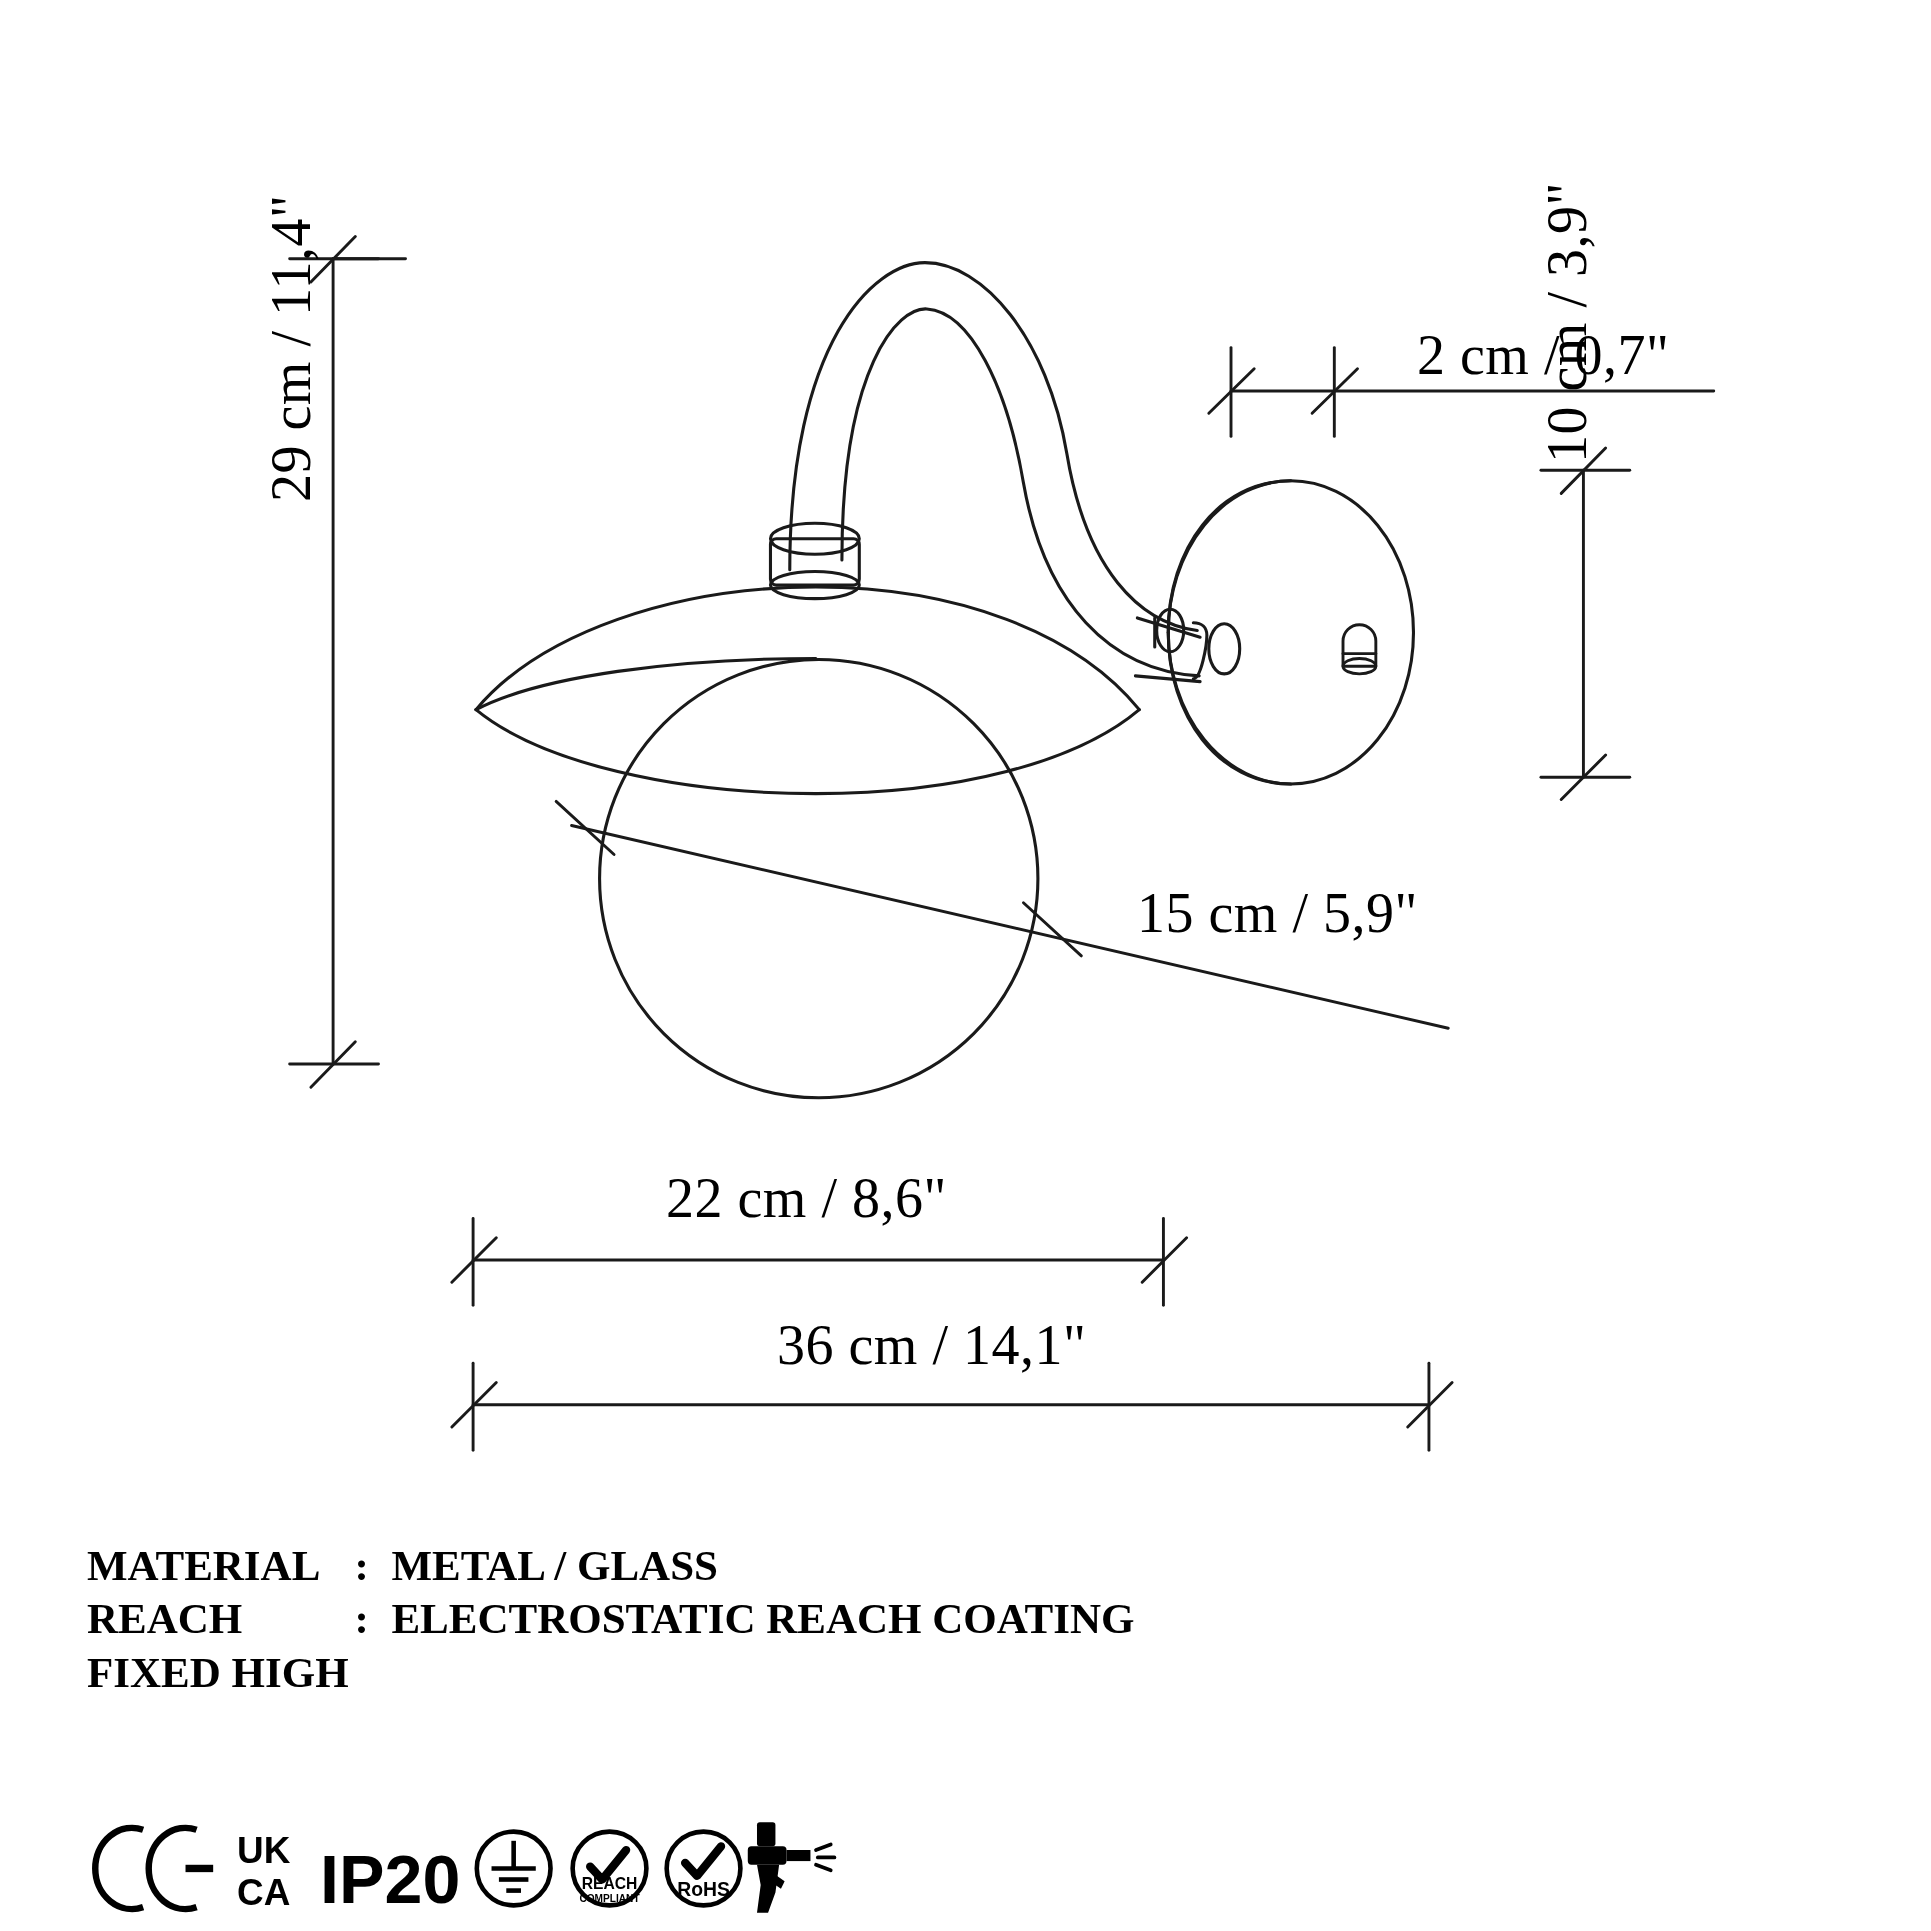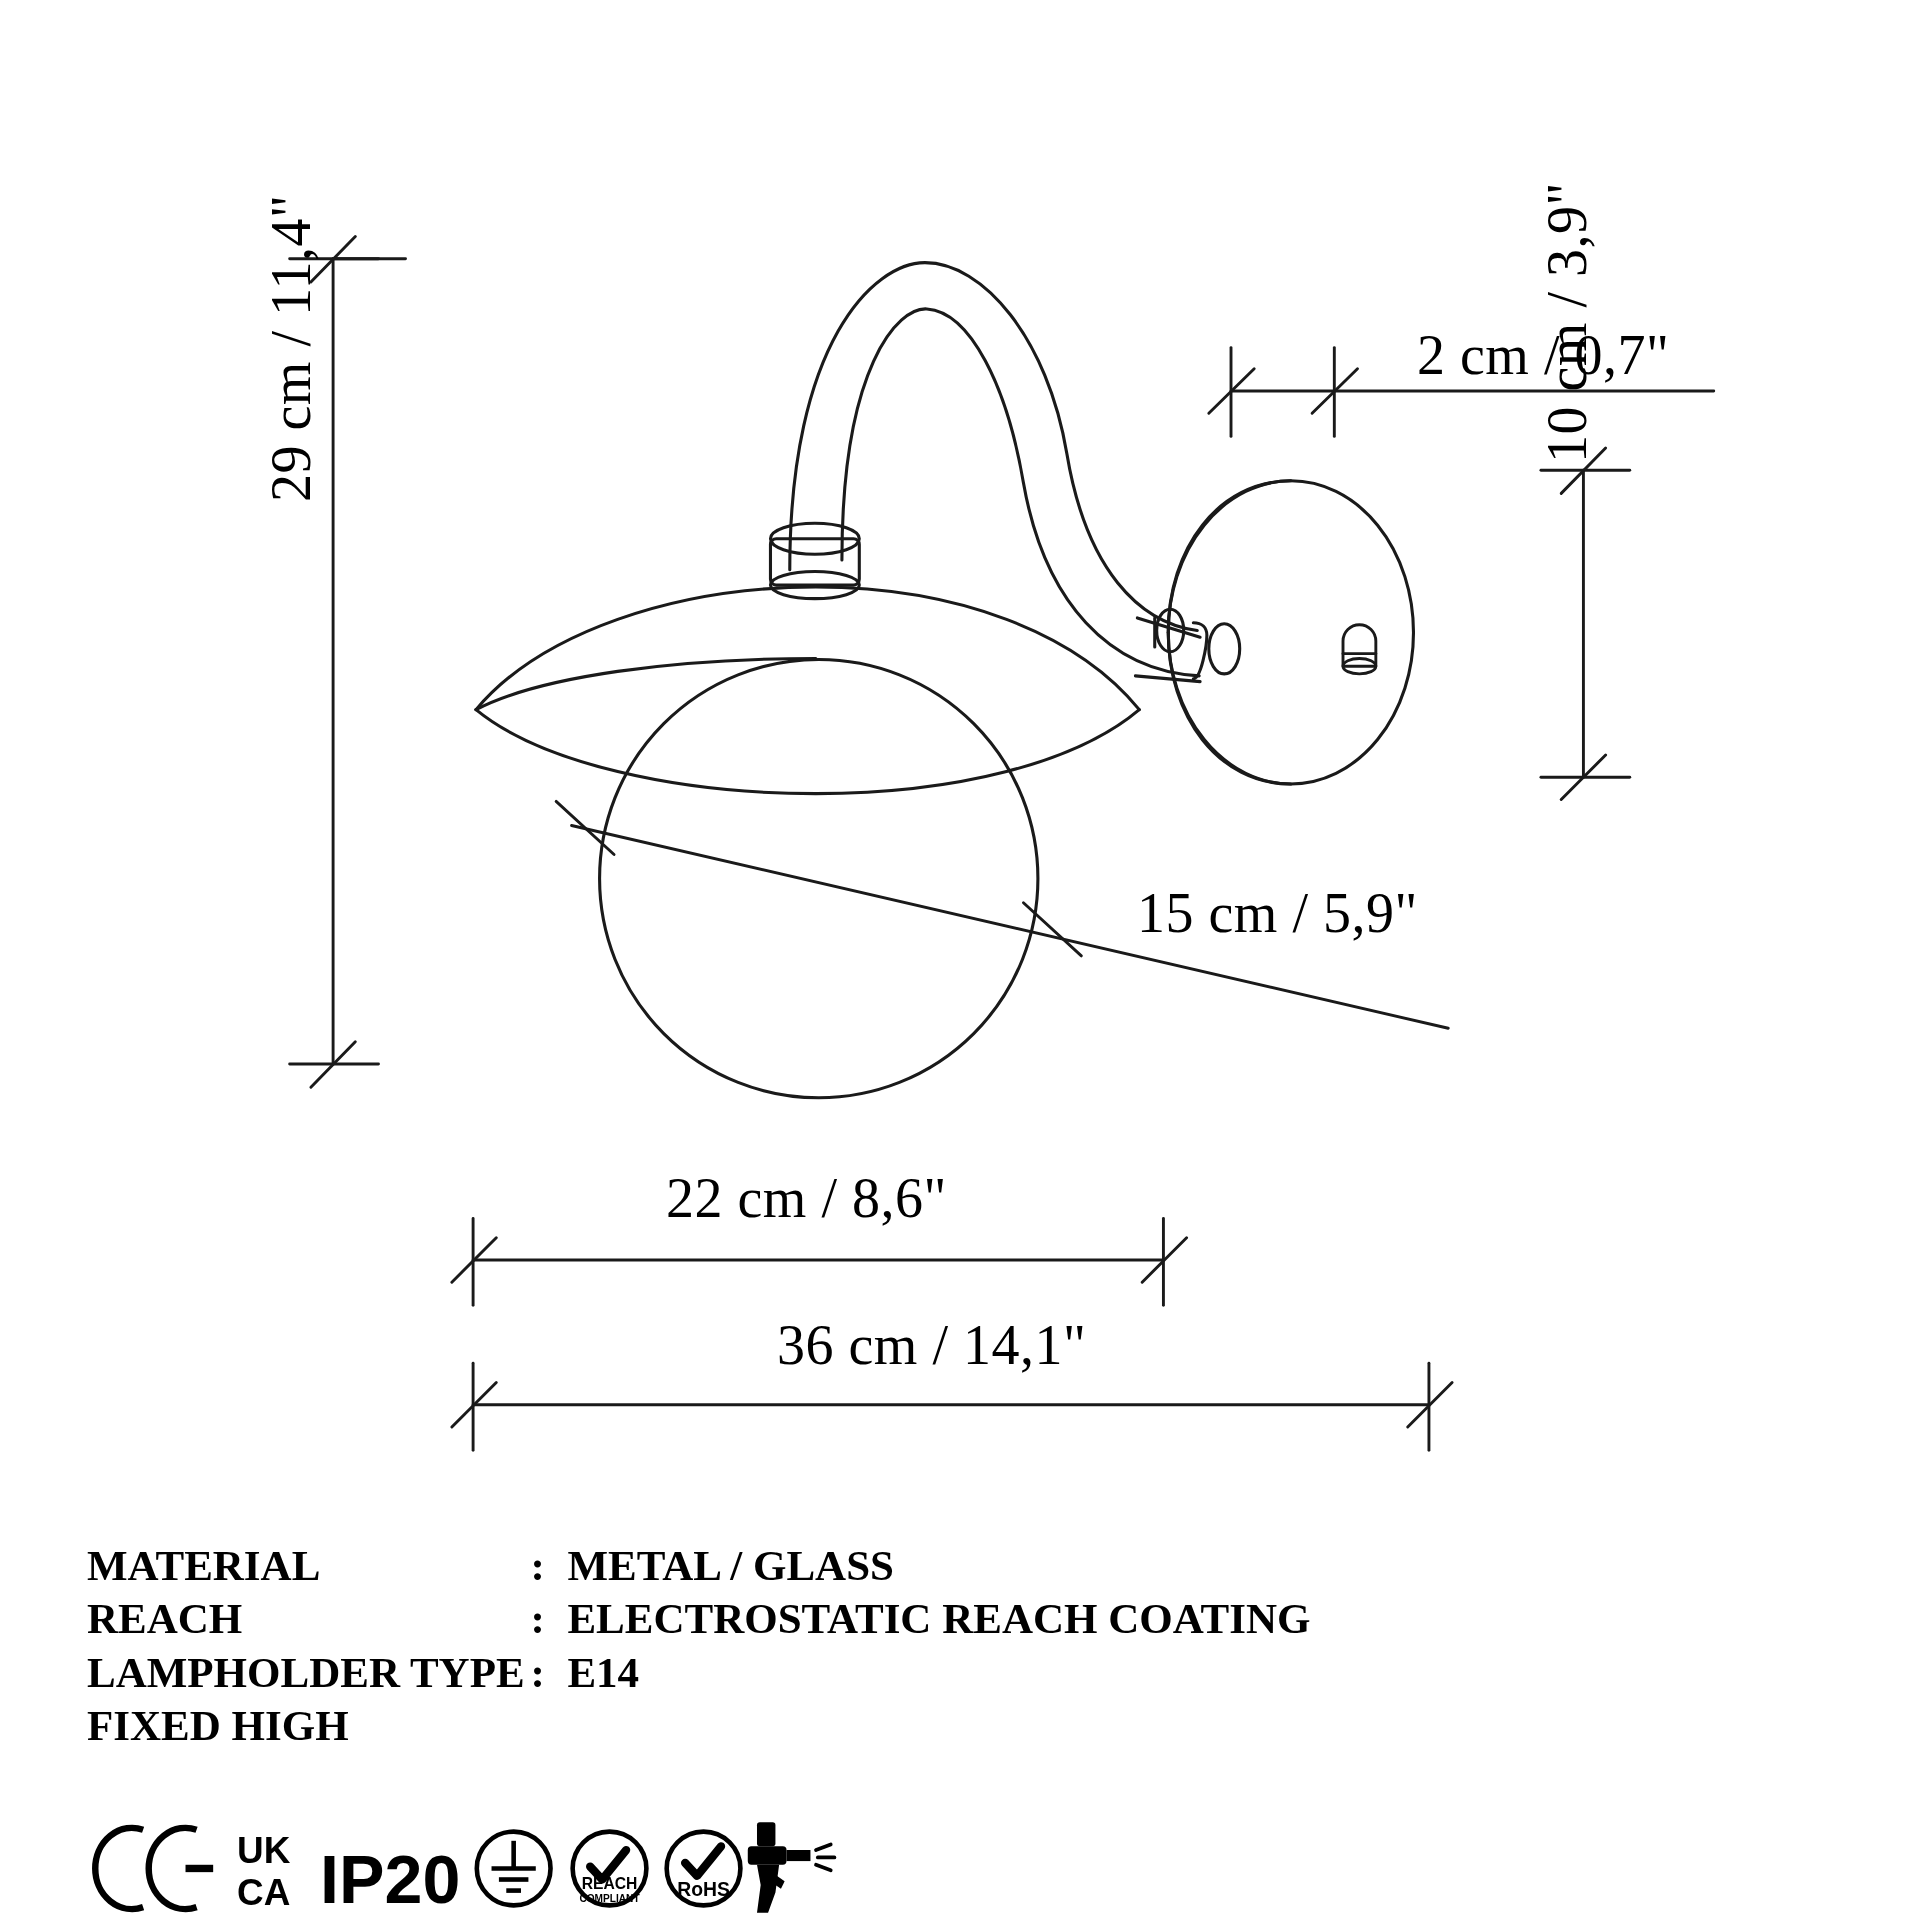--- a/index.html
+++ b/index.html
@@ -212,25 +212,20 @@
           <td class="k">MATERIAL</td>
           <td class="c">:</td>
           <td class="v">METAL / GLASS</td>
         </tr>
         <tr>
           <td class="k">REACH</td>
           <td class="c">:</td>
           <td class="v">ELECTROSTATIC REACH COATING</td>
         </tr>
         <tr>
-          <td class="k">LAMPHOLDER TYPE</td>
-          <td class="c">:</td>
-          <td class="v">E14</td>
-        </tr>
-        <tr>
           <td class="k">FIXED HIGH</td>
           <td class="c"></td>
           <td class="v"></td>
         </tr>
       </tbody>
     </table>
   </div>
 
   <svg id="badges" width="869" height="111" viewBox="0 0 900 115">
 

